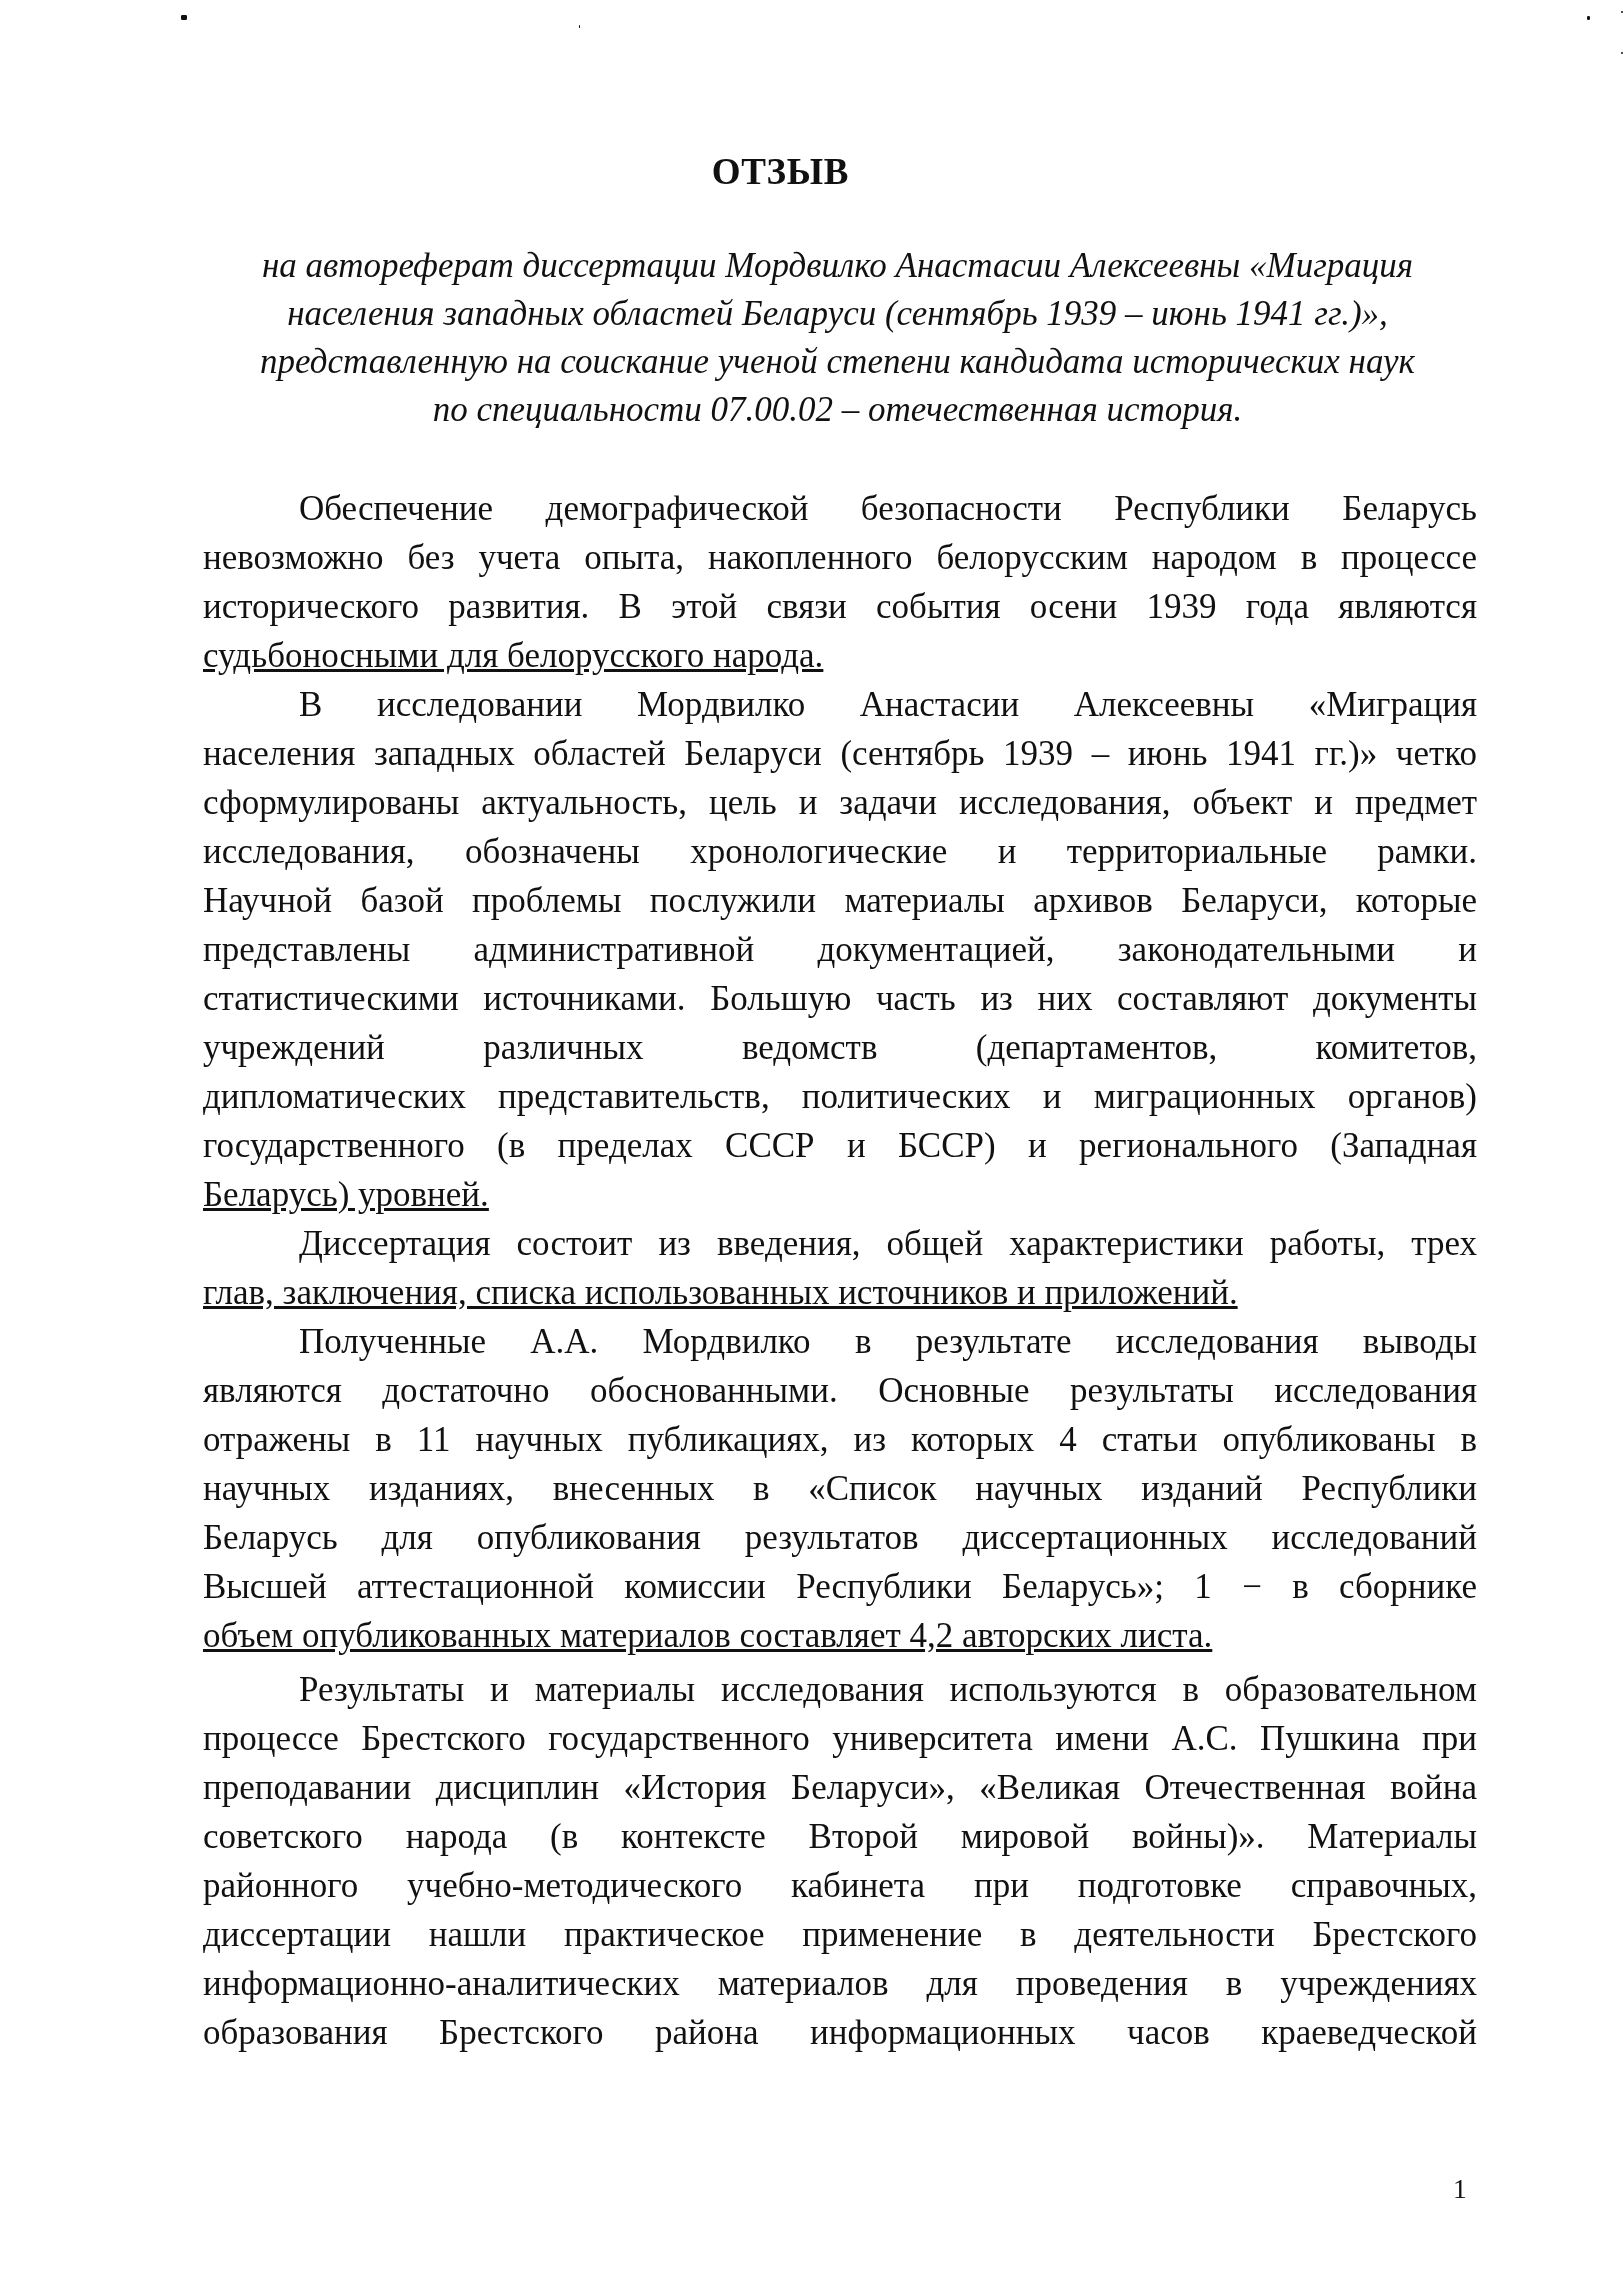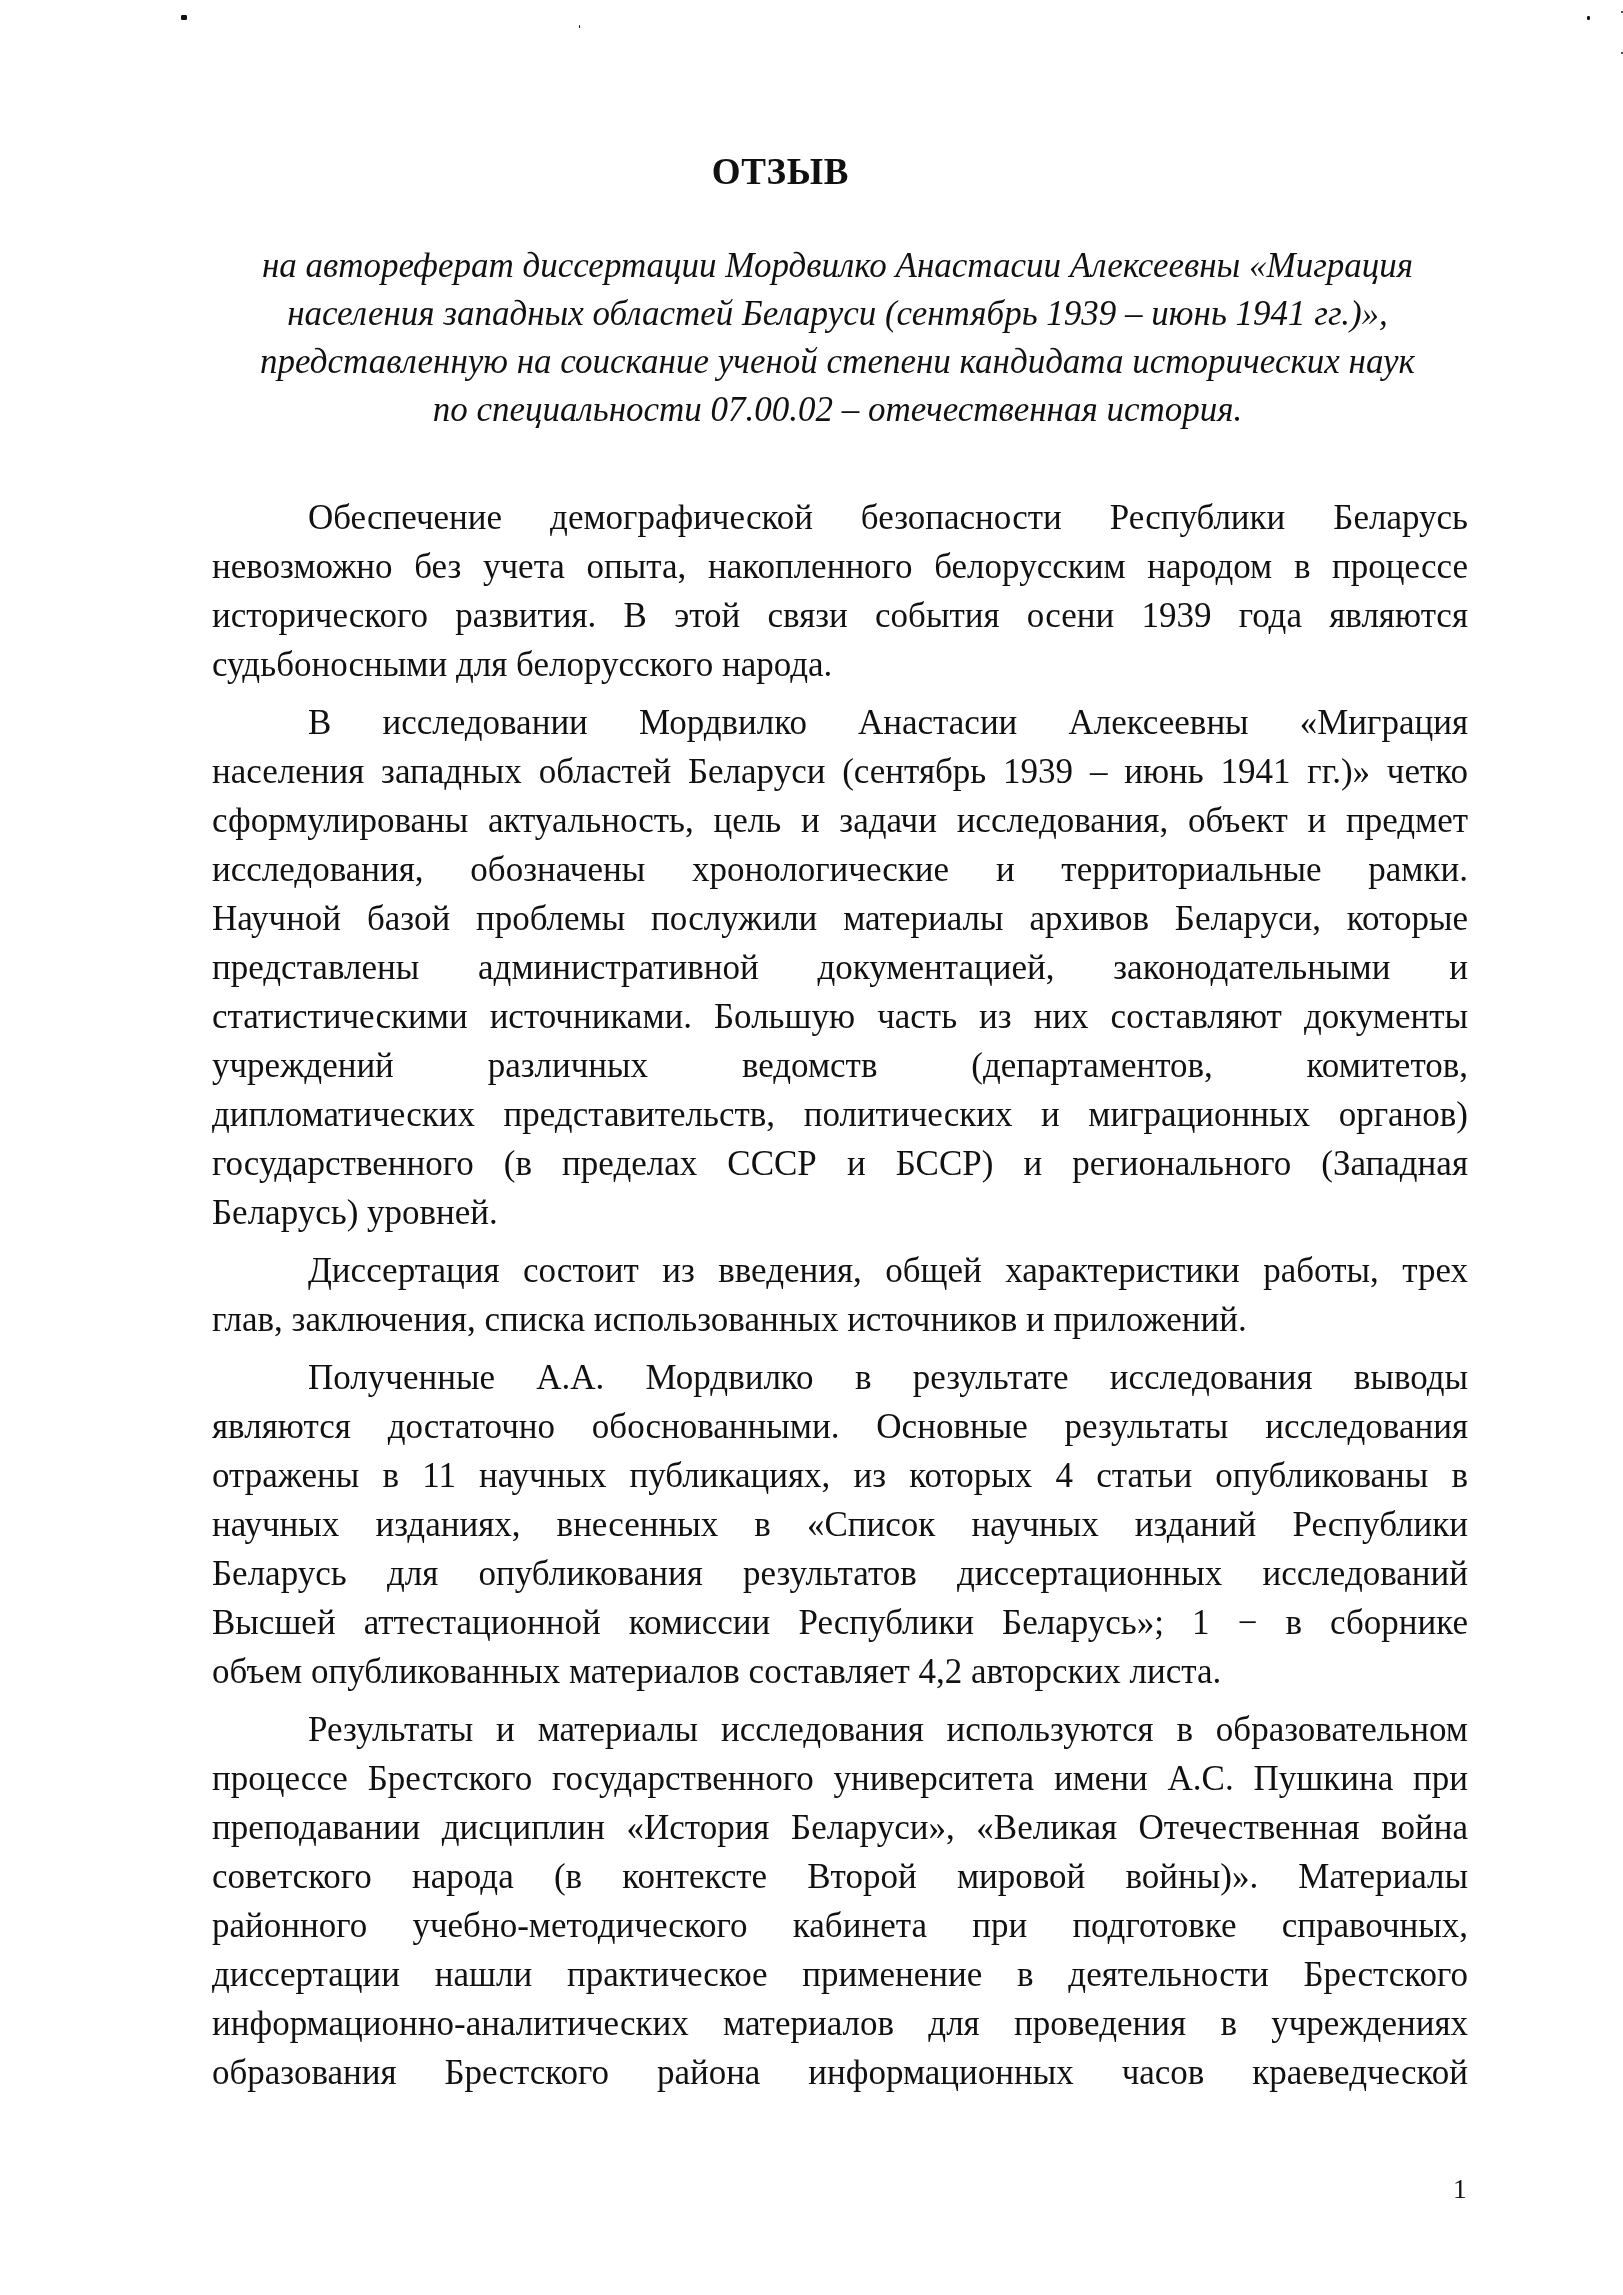--- a/index.html
+++ b/index.html
@@ -47,41 +47,42 @@
     }
     .body {
       position: absolute;
       left: 203px;
       width: 1274px;
       top: 484px;
       font-size: 35px;
       line-height: 49px;
     }
     .para {
-      margin: 9px;
+      margin: 0;
     }
     .para.gap {
       margin-top: 5.2px;
     }
     .line {
       display: block;
       white-space: nowrap;
     }
     .body .line {
       text-align: justify;
       text-align-last: justify;
       white-space: normal;
       height: 49px;
       overflow: hidden;
     }
     .body .line.first {
       padding-left: 96px;
     }
     .body .line.last {
       text-align-last: left;
+      text-decoration: underline;
     }
     .page-number {
       position: absolute;
       left: 1453px;
       top: 2172px;
       font-size: 27.5px;
       line-height: 33px;
     }
   </style>
 </head>

